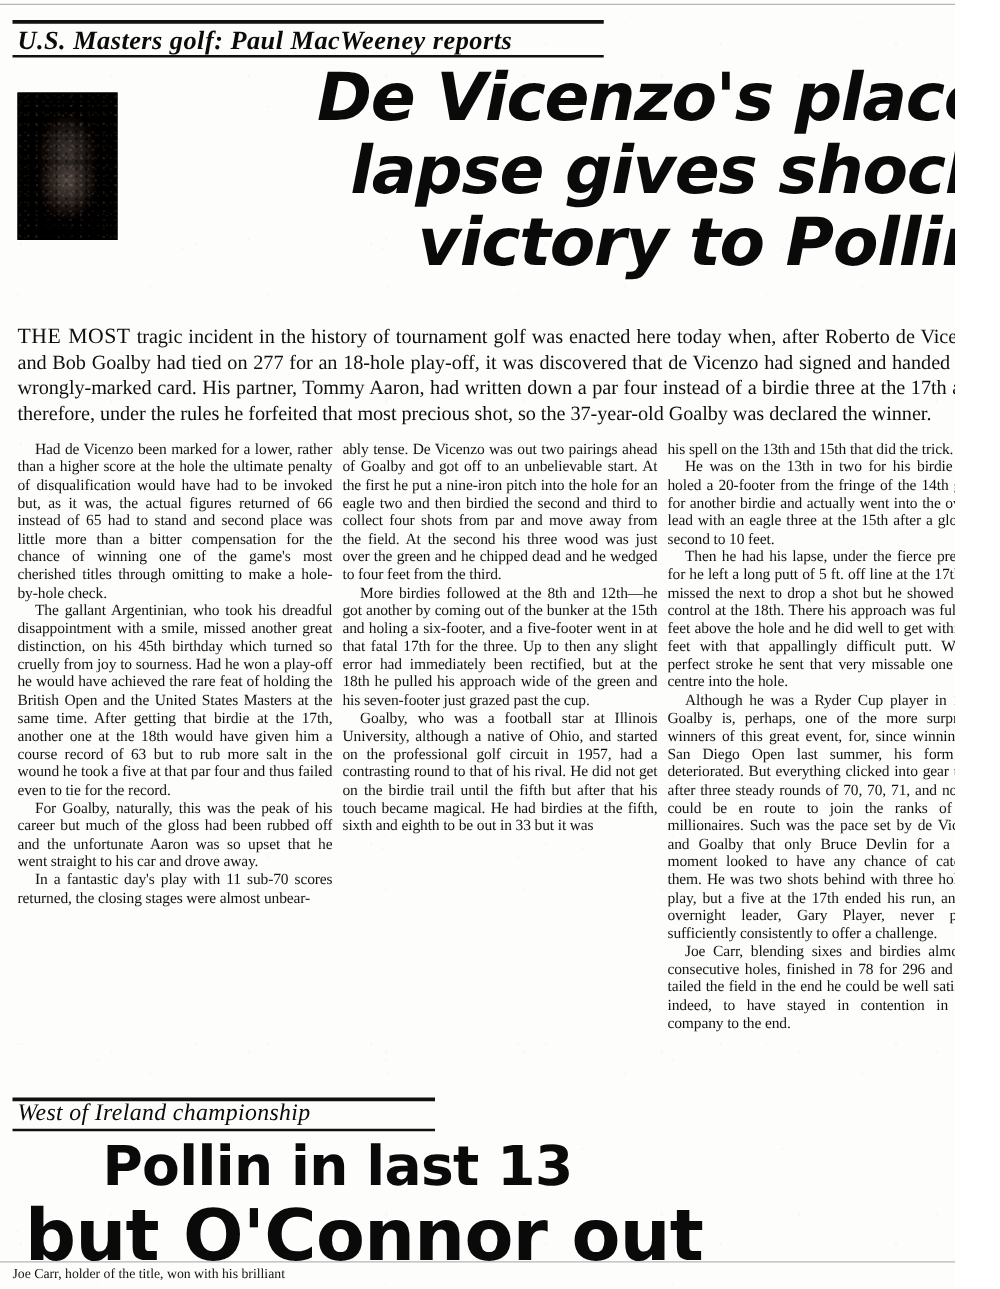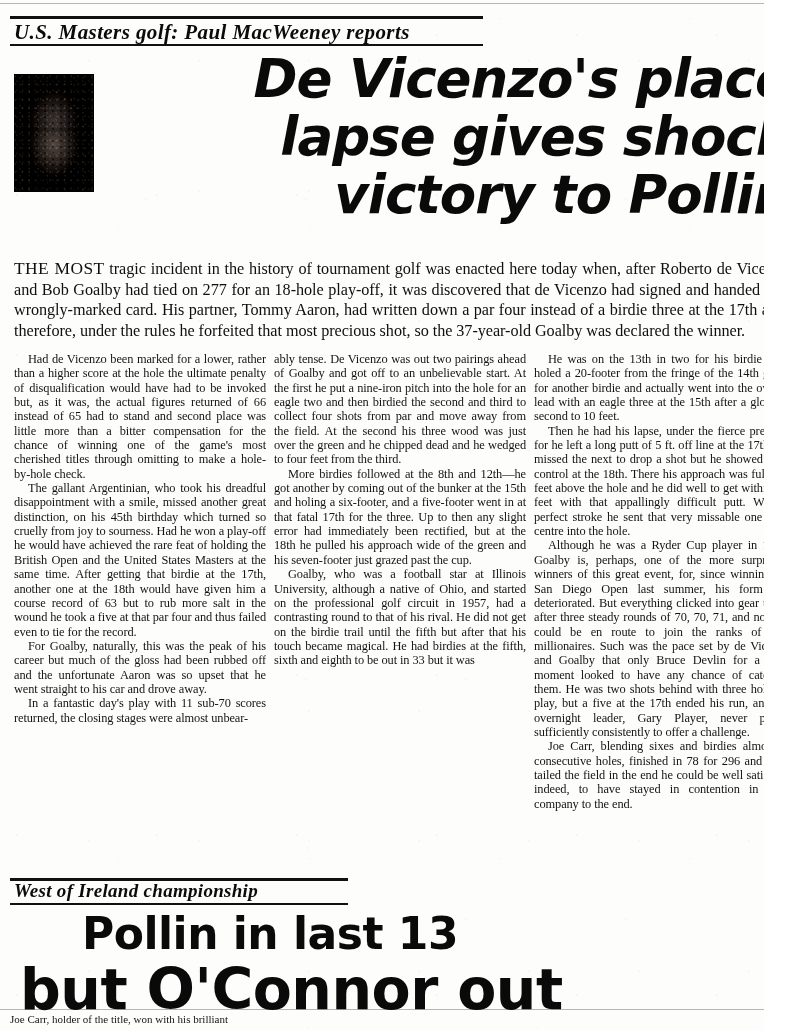--- a/index.html
+++ b/index.html
@@ -162,21 +162,21 @@
     position: absolute;
     left: 10px;
     width: 338px;
     height: 2px;
     background: #111;
   }
   .sub-kicker {
     position: absolute;
     font-family: "Liberation Serif", "DejaVu Serif", serif;
     font-style: italic;
-    font-weight: bold;
+    font-weight: normal;
     letter-spacing: 0.3px;
     color: #0b0b0b;
     white-space: nowrap;
   }
   .sub-headline {
     position: absolute;
     font-family: "DejaVu Sans", "Liberation Sans", sans-serif;
     font-weight: bold;
     color: #0a0a0a;
     letter-spacing: -0.5px;
@@ -235,20 +235,21 @@
     <p>In a fantastic day's play with 11 sub-70 scores returned, the closing stages were almost unbear-</p>
   </div>
 
   <div class="col col-2">
     <p style="text-indent:0">ably tense. De Vicenzo was out two pairings ahead of Goalby and got off to an unbelievable start. At the first he put a nine-iron pitch into the hole for an eagle two and then birdied the second and third to collect four shots from par and move away from the field. At the second his three wood was just over the green and he chipped dead and he wedged to four feet from the third.</p>
     <p>More birdies followed at the 8th and 12th—he got another by coming out of the bunker at the 15th and holing a six-footer, and a five-footer went in at that fatal 17th for the three. Up to then any slight error had immediately been rectified, but at the 18th he pulled his approach wide of the green and his seven-footer just grazed past the cup.</p>
     <p>Goalby, who was a football star at Illinois University, although a native of Ohio, and started on the professional golf circuit in 1957, had a contrasting round to that of his rival. He did not get on the birdie trail until the fifth but after that his touch became magical. He had birdies at the fifth, sixth and eighth to be out in 33 but it was</p>
   </div>
 
   <div class="col col-3">
+    <p style="text-indent:0">his spell on the 13th and 15th that did the trick.</p>
     <p>He was on the 13th in two for his birdie four, holed a 20-footer from the fringe of the 14th green for another birdie and actually went into the overall lead with an eagle three at the 15th after a glorious second to 10 feet.</p>
     <p>Then he had his lapse, under the fierce pressure for he left a long putt of 5 ft. off line at the 17th and missed the next to drop a shot but he showed rigid control at the 18th. There his approach was fully 45 feet above the hole and he did well to get within six feet with that appallingly difficult putt. With a perfect stroke he sent that very missable one dead centre into the hole.</p>
     <p>Although he was a Ryder Cup player in 1963, Goalby is, perhaps, one of the more surprising winners of this great event, for, since winning the San Diego Open last summer, his form had deteriorated. But everything clicked into gear today after three steady rounds of 70, 70, 71, and now he could be en route to join the ranks of golf millionaires. Such was the pace set by de Vicenzo and Goalby that only Bruce Devlin for a brief moment looked to have any chance of catching them. He was two shots behind with three holes to play, but a five at the 17th ended his run, and the overnight leader, Gary Player, never putted sufficiently consistently to offer a challenge.</p>
     <p>Joe Carr, blending sixes and birdies almost at consecutive holes, finished in 78 for 296 and if he tailed the field in the end he could be well satisfied, indeed, to have stayed in contention in such company to the end.</p>
   </div>
 
   <div class="sub-rule-top" style="top:878px;"></div>
   <div class="sub-kicker" style="left:14px; top:880px; font-size:19px;">West of Ireland championship</div>
   <div class="sub-rule-bottom" style="top:903px;"></div>
 

